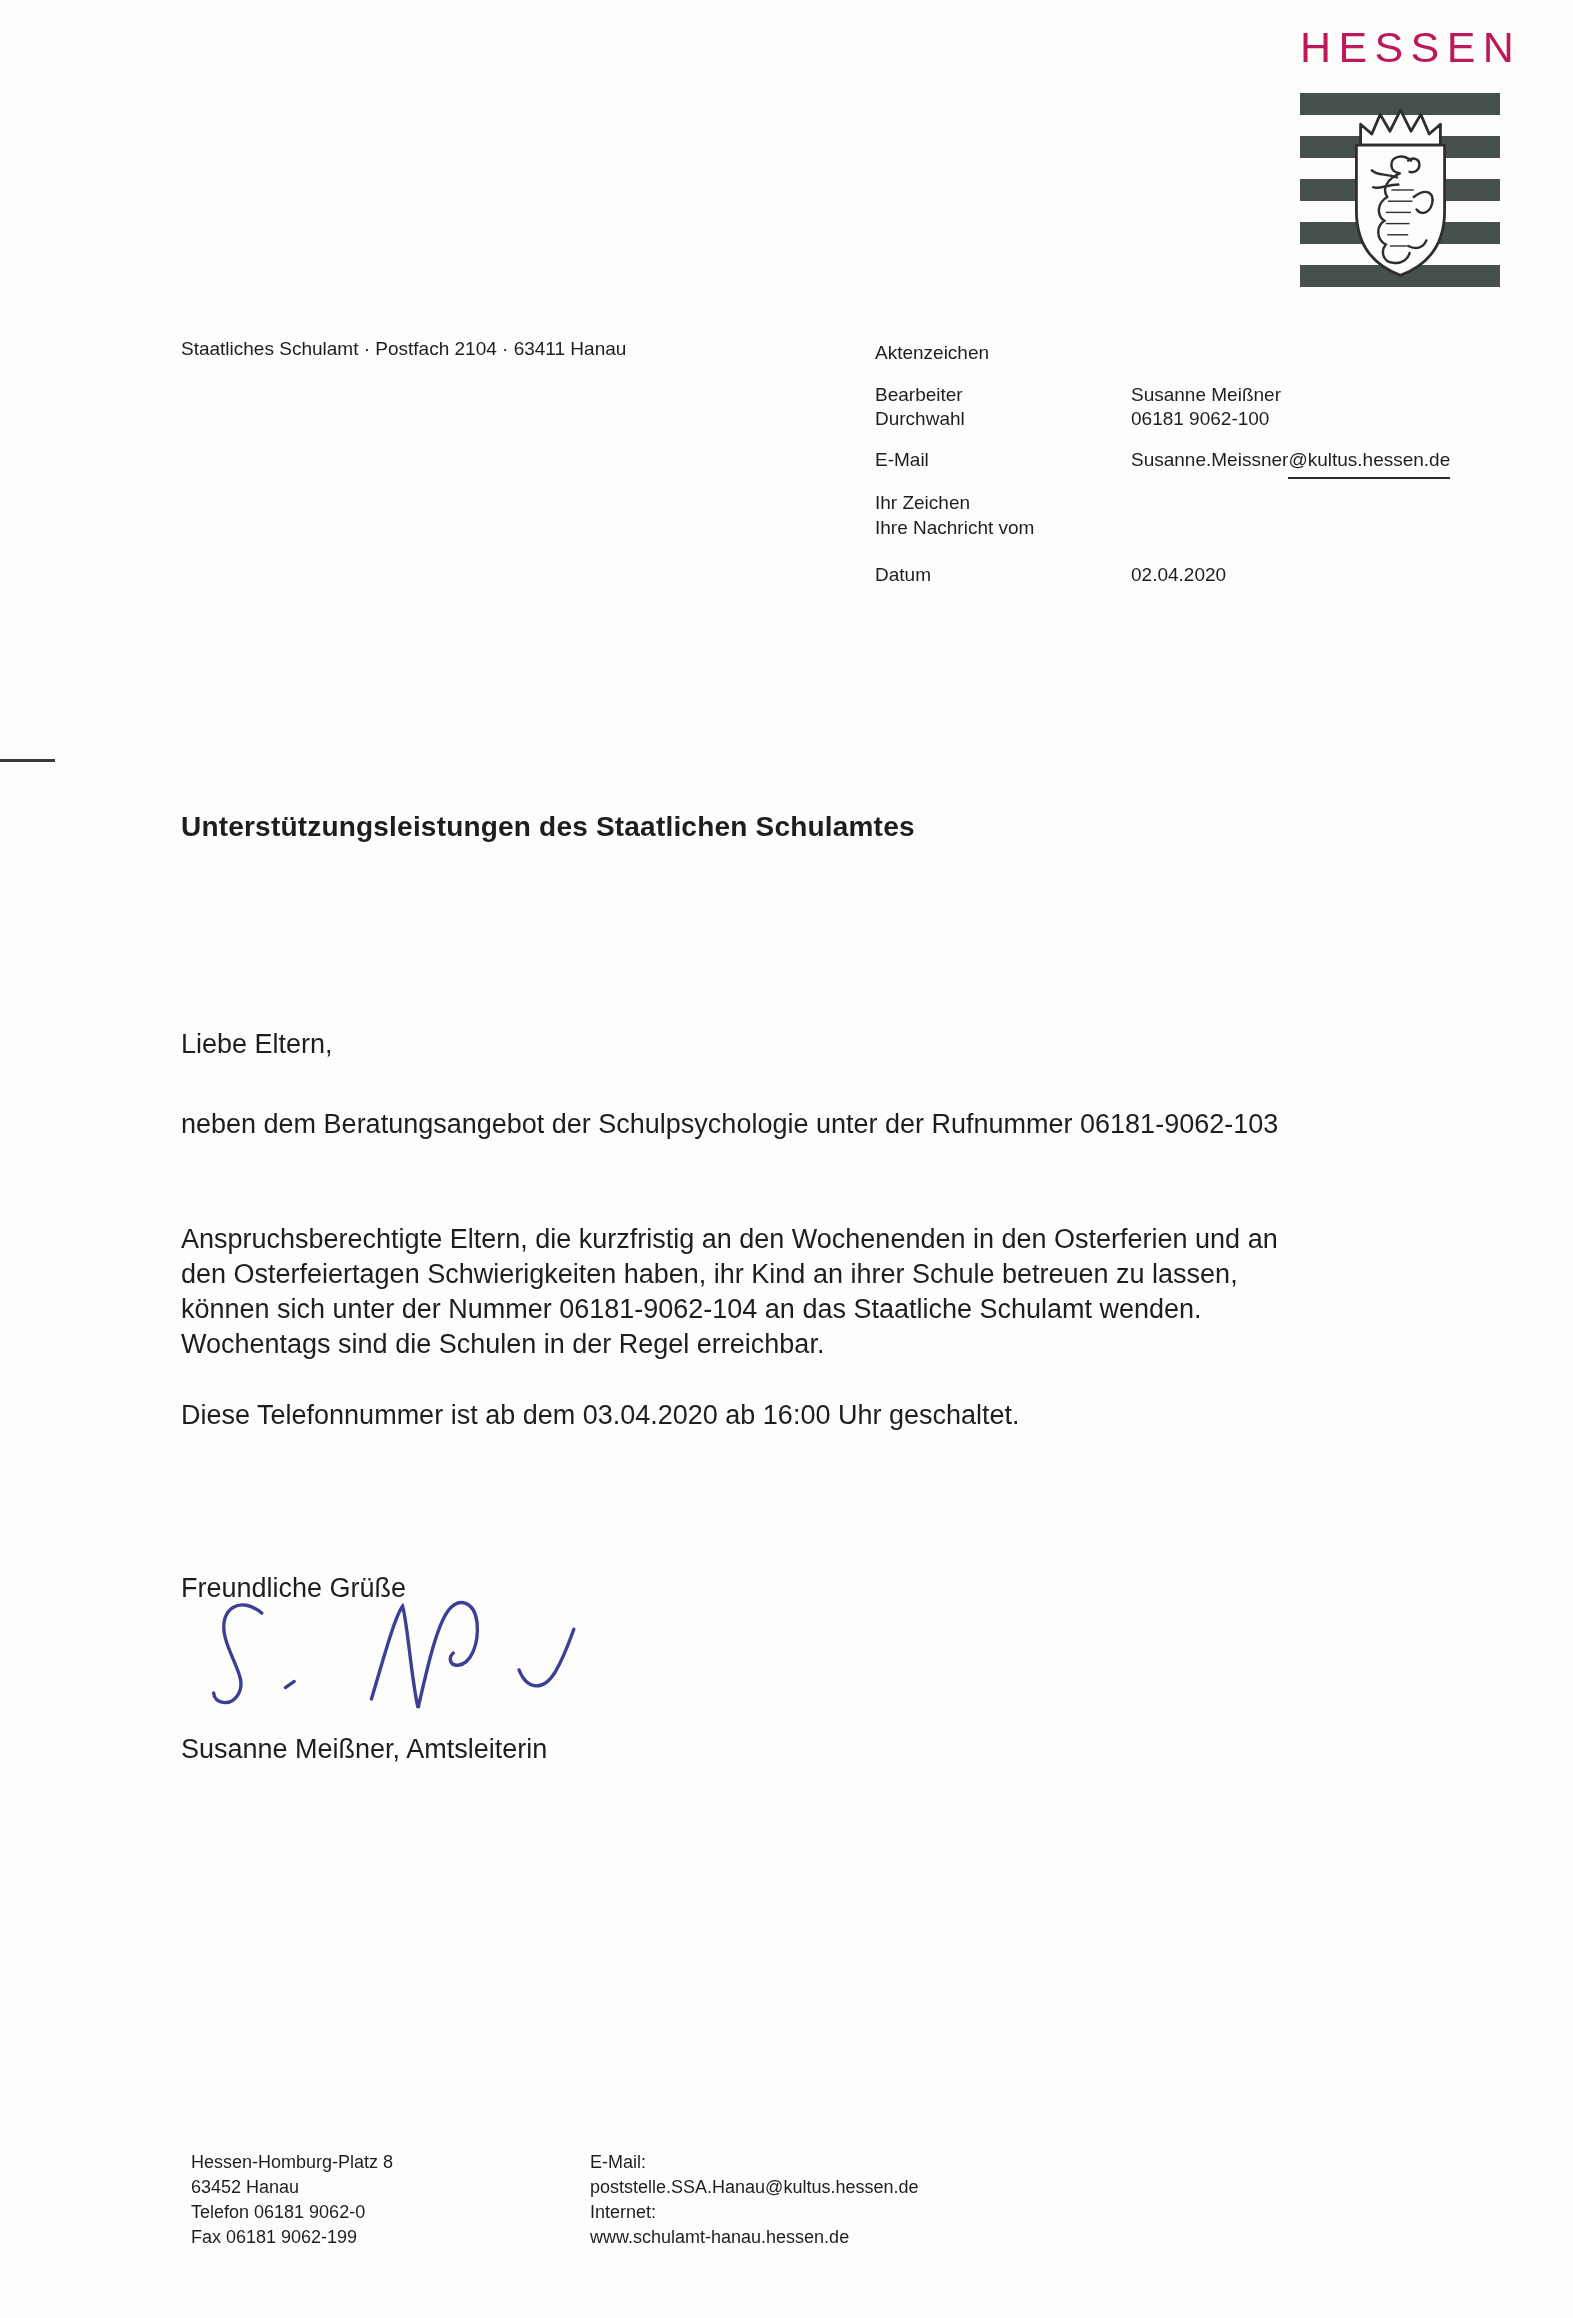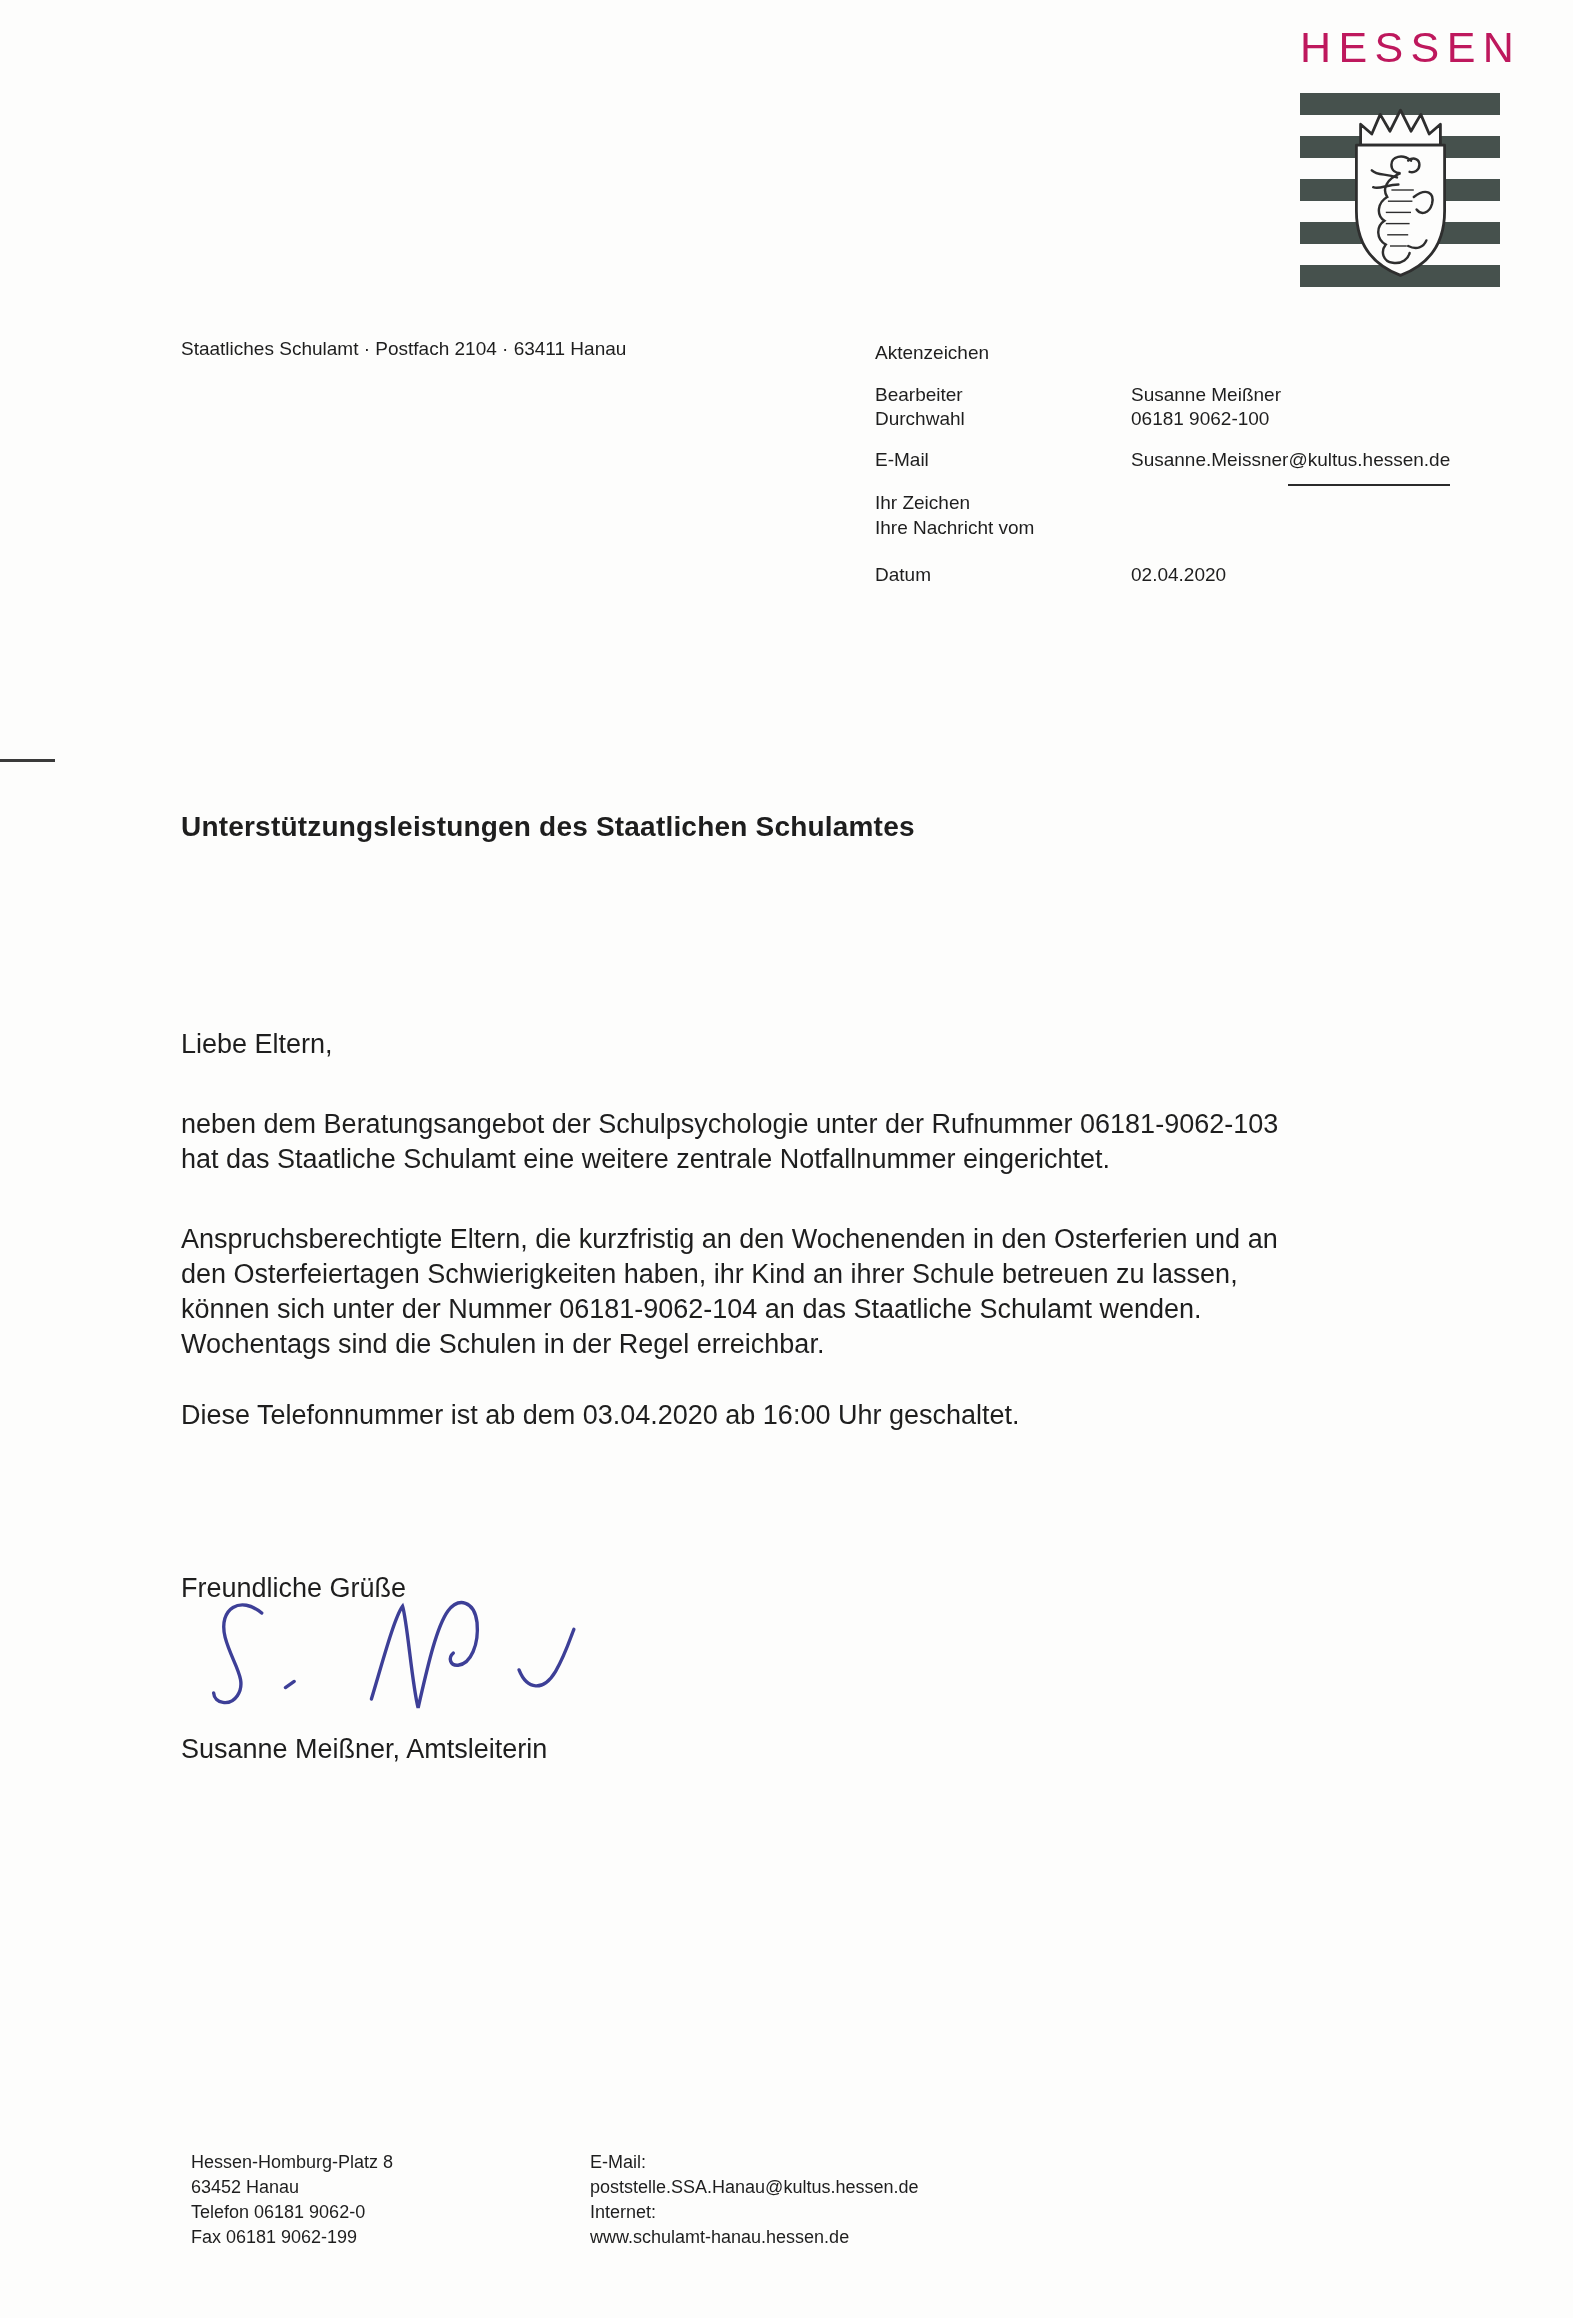--- a/index.html
+++ b/index.html
@@ -19,21 +19,21 @@
   .logo-stripes{
     position:absolute;left:0;top:70px;width:200px;height:196px;
     background:repeating-linear-gradient(180deg,var(--stripe,#46514d) 0 21.7px,transparent 21.7px 43px);
   }
   .crest{position:absolute;left:41px;top:83px;width:119px;height:175px;}
 
   
   .sender{position:absolute;left:181px;top:338px;font-size:19px;}
   .meta-label{position:absolute;left:875px;font-size:19px;line-height:24px;}
   .meta-value{position:absolute;left:1131px;font-size:19px;line-height:24px;white-space:nowrap;}
-  .email-domain{border-bottom:2px solid #2b2b2b;padding-bottom:14px;}
+  .email-domain{border-bottom:2px solid #2b2b2b;padding-bottom:7px;}
 
   .fold-mark{position:absolute;left:0;top:759px;width:55px;height:2.7px;background:#3a3a3a;}
 
   
   .subject{position:absolute;left:181px;top:811px;font-size:28px;font-weight:bold;letter-spacing:0.2px;}
   .bodyline{position:absolute;left:181px;font-size:27px;line-height:35px;white-space:nowrap;}
   .sig-svg{position:absolute;left:194px;top:1594px;width:474px;height:139px;}
 
   
   .foot{position:absolute;font-size:18px;line-height:25px;}
@@ -94,21 +94,20 @@
   <div class="meta-label" style="top:563px">Datum</div>
   <div class="meta-value" style="top:563px">02.04.2020</div>
 
   <div class="fold-mark"></div>
 
   <div class="subject">Unterstützungsleistungen des Staatlichen Schulamtes</div>
 
   <div class="bodyline" style="top:1027px">Liebe Eltern,</div>
 
   <div class="bodyline" style="top:1107px">neben dem Beratungsangebot der Schulpsychologie unter der Rufnummer 06181-9062-103</div>
-  <div class="bodyline" style="top:1142px">hat das Staatliche Schulamt eine weitere zentrale Notfallnummer eingerichtet.</div>
 
   <div class="bodyline" style="top:1257px">den Osterfeiertagen Schwierigkeiten haben, ihr Kind an ihrer Schule betreuen zu lassen,</div>
   <div class="bodyline" style="top:1222px">Anspruchsberechtigte Eltern, die kurzfristig an den Wochenenden in den Osterferien und an</div>
   <div class="bodyline" style="top:1292px">können sich unter der Nummer 06181-9062-104 an das Staatliche Schulamt wenden.</div>
   <div class="bodyline" style="top:1327px">Wochentags sind die Schulen in der Regel erreichbar.</div>
 
   <div class="bodyline" style="top:1398px">Diese Telefonnummer ist ab dem 03.04.2020 ab 16:00 Uhr geschaltet.</div>
 
 
   <div class="bodyline" style="top:1571px">Freundliche Grüße</div>

